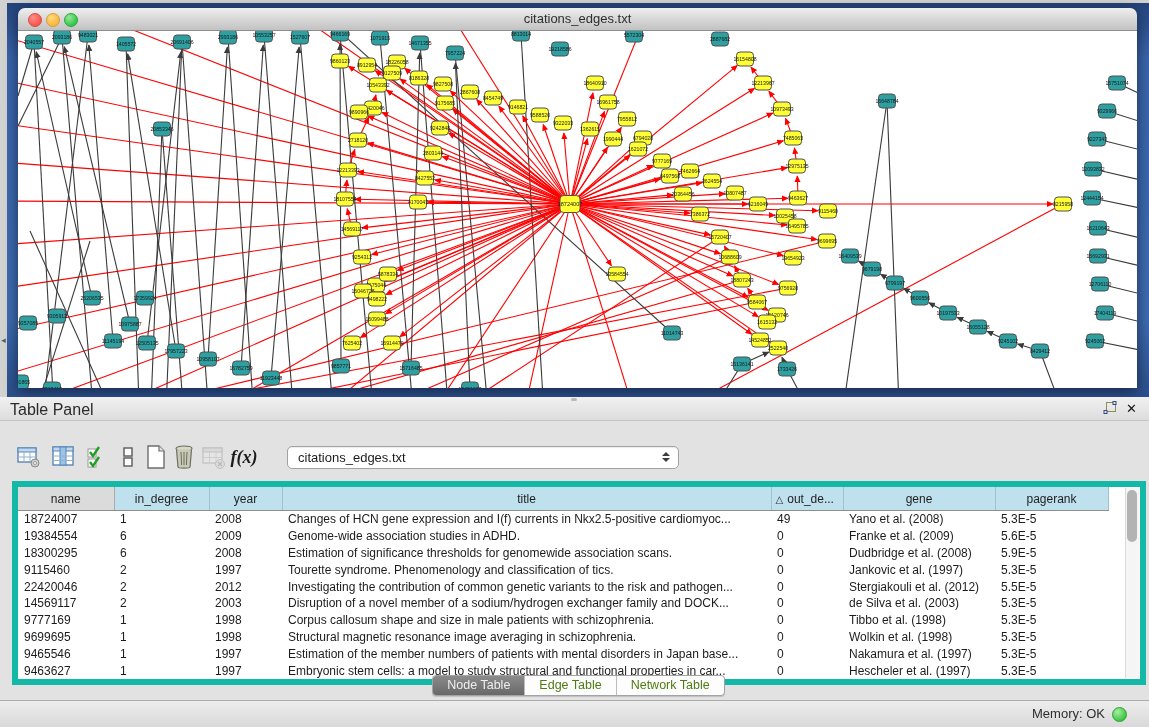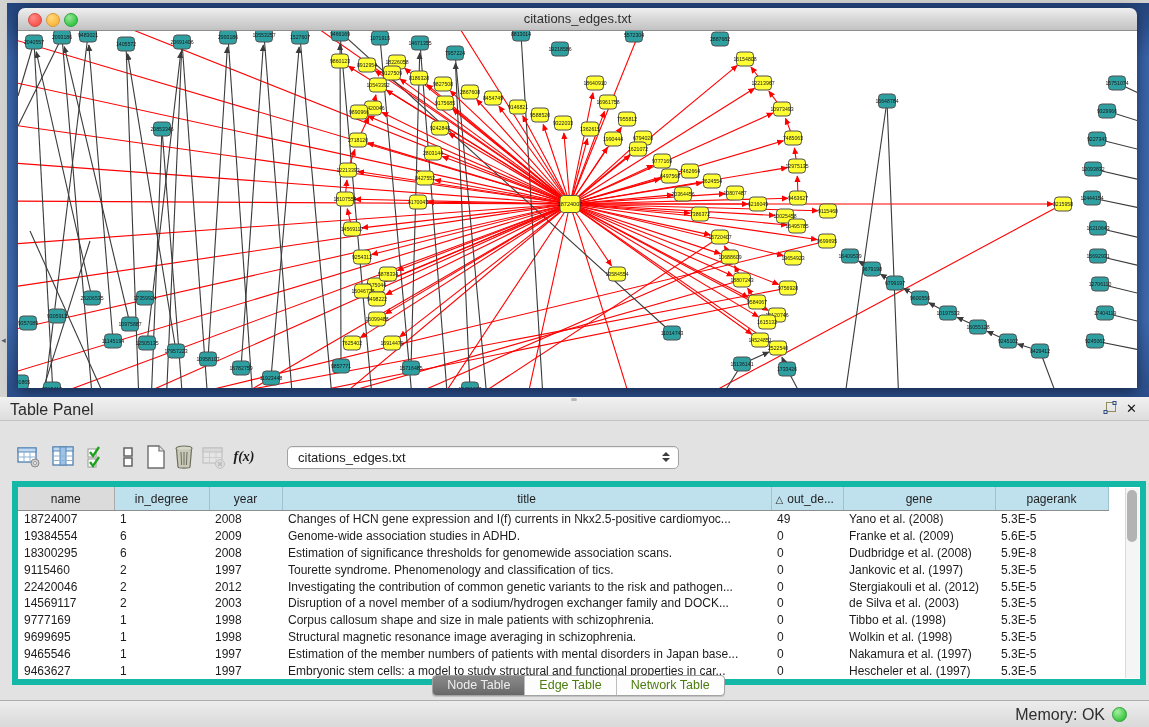--- a/index.html
+++ b/index.html
@@ -35,21 +35,21 @@
   .splitter-handle{position:absolute;left:571px;top:1px;width:6px;height:3px;background:#B9B9B9;border-radius:2px;cursor:row-resize;}
   .panel-icon{position:absolute;top:4px;cursor:pointer;}
   .float-icon{right:32px;width:14px;height:14px;}
   .close-icon{right:12px;font-size:13px;font-weight:bold;color:#141414;line-height:15px;}
 
   
   .toolbar{position:absolute;left:0;top:46px;right:0;height:32px;}
   .tb-icon{position:absolute;top:1px;width:26px;height:26px;cursor:pointer;}
   .tb-disabled{opacity:.45;cursor:default;}
   .fx-icon{font-family:"Liberation Serif","DejaVu Serif",serif;font-style:italic;font-weight:bold;
-    font-size:14px;color:#1B1B1B;line-height:26px;text-align:center;}
+    font-size:18px;color:#1B1B1B;line-height:26px;text-align:center;}
   .dropdown{position:absolute;left:287px;top:3px;width:390px;height:21px;background:#FFFFFF;
     border:1px solid #A2A2A2;border-radius:5px;cursor:pointer;box-shadow:inset 0 1px 1px rgba(0,0,0,.08);}
   .dropdown .dd-val{position:absolute;left:10px;top:3px;font-size:13px;color:#1C1C1C;}
   .dd-arrows{position:absolute;right:7px;top:3px;width:9px;height:15px;}
   .dd-arrows span{display:block;width:0;height:0;border-left:4px solid transparent;border-right:4px solid transparent;margin:2px 0;}
   .dd-up{border-bottom:4px solid #3C3C3C;}
   .dd-down{border-top:4px solid #3C3C3C;}
 
   
   .table-frame{position:absolute;left:12px;top:84px;width:1122px;height:192px;
@@ -69,21 +69,21 @@
   .tabs{position:absolute;left:0;top:278px;right:8px;height:21px;text-align:center;padding-left:16px;}
   .seg-group{display:inline-flex;border:1px solid #A3A3A3;border-radius:4px;overflow:hidden;
     background:#FDFDFD;box-shadow:0 1px 1px rgba(0,0,0,.15);}
   .seg{padding:2px 14px 3px 14px;font-size:12.5px;color:#4d7c0f;border-right:1px solid #BDBDBD;cursor:pointer;}
   .seg:last-child{border-right:none;}
   .seg.active{background:linear-gradient(180deg,#8B8B8B,#686868);color:#EFEFEF;}
 
   
   .status-bar{position:absolute;left:0;top:700px;width:1149px;height:27px;
     background:linear-gradient(180deg,#EDEDED,#D8D8D8);border-top:1px solid #ACACAC;}
-  .mem-label{position:absolute;right:44px;top:5px;font-size:16px;color:#2E2E2E;padding-left:42px;}
+  .mem-label{position:absolute;right:44px;top:5px;font-size:13px;color:#2E2E2E;padding-left:42px;}
   .mem-dot{position:absolute;right:22px;top:6px;width:13px;height:13px;border-radius:50%;
     background:radial-gradient(circle at 35% 30%,#A6F0A0,#3DC643 72%);border:1px solid #2E9E38;}
 </style>
 </head>
 <body>
 
 <div class="screen">
 
   <div class="desktop">
     <div class="blue-bg"></div>
@@ -890,21 +890,21 @@
               <td>Franke et al. (2009)</td>
               <td>5.6E-5</td>
             </tr>
             <tr>
               <td>18300295</td>
               <td>6</td>
               <td>2008</td>
               <td>Estimation of significance thresholds for genomewide association scans.</td>
               <td>0</td>
               <td>Dudbridge et al. (2008)</td>
-              <td>5.9E-8</td>
+              <td>5.9E-5</td>
             </tr>
             <tr>
               <td>9115460</td>
               <td>2</td>
               <td>1997</td>
               <td>Tourette syndrome. Phenomenology and classification of tics.</td>
               <td>0</td>
               <td>Jankovic et al. (1997)</td>
               <td>5.3E-5</td>
             </tr>

